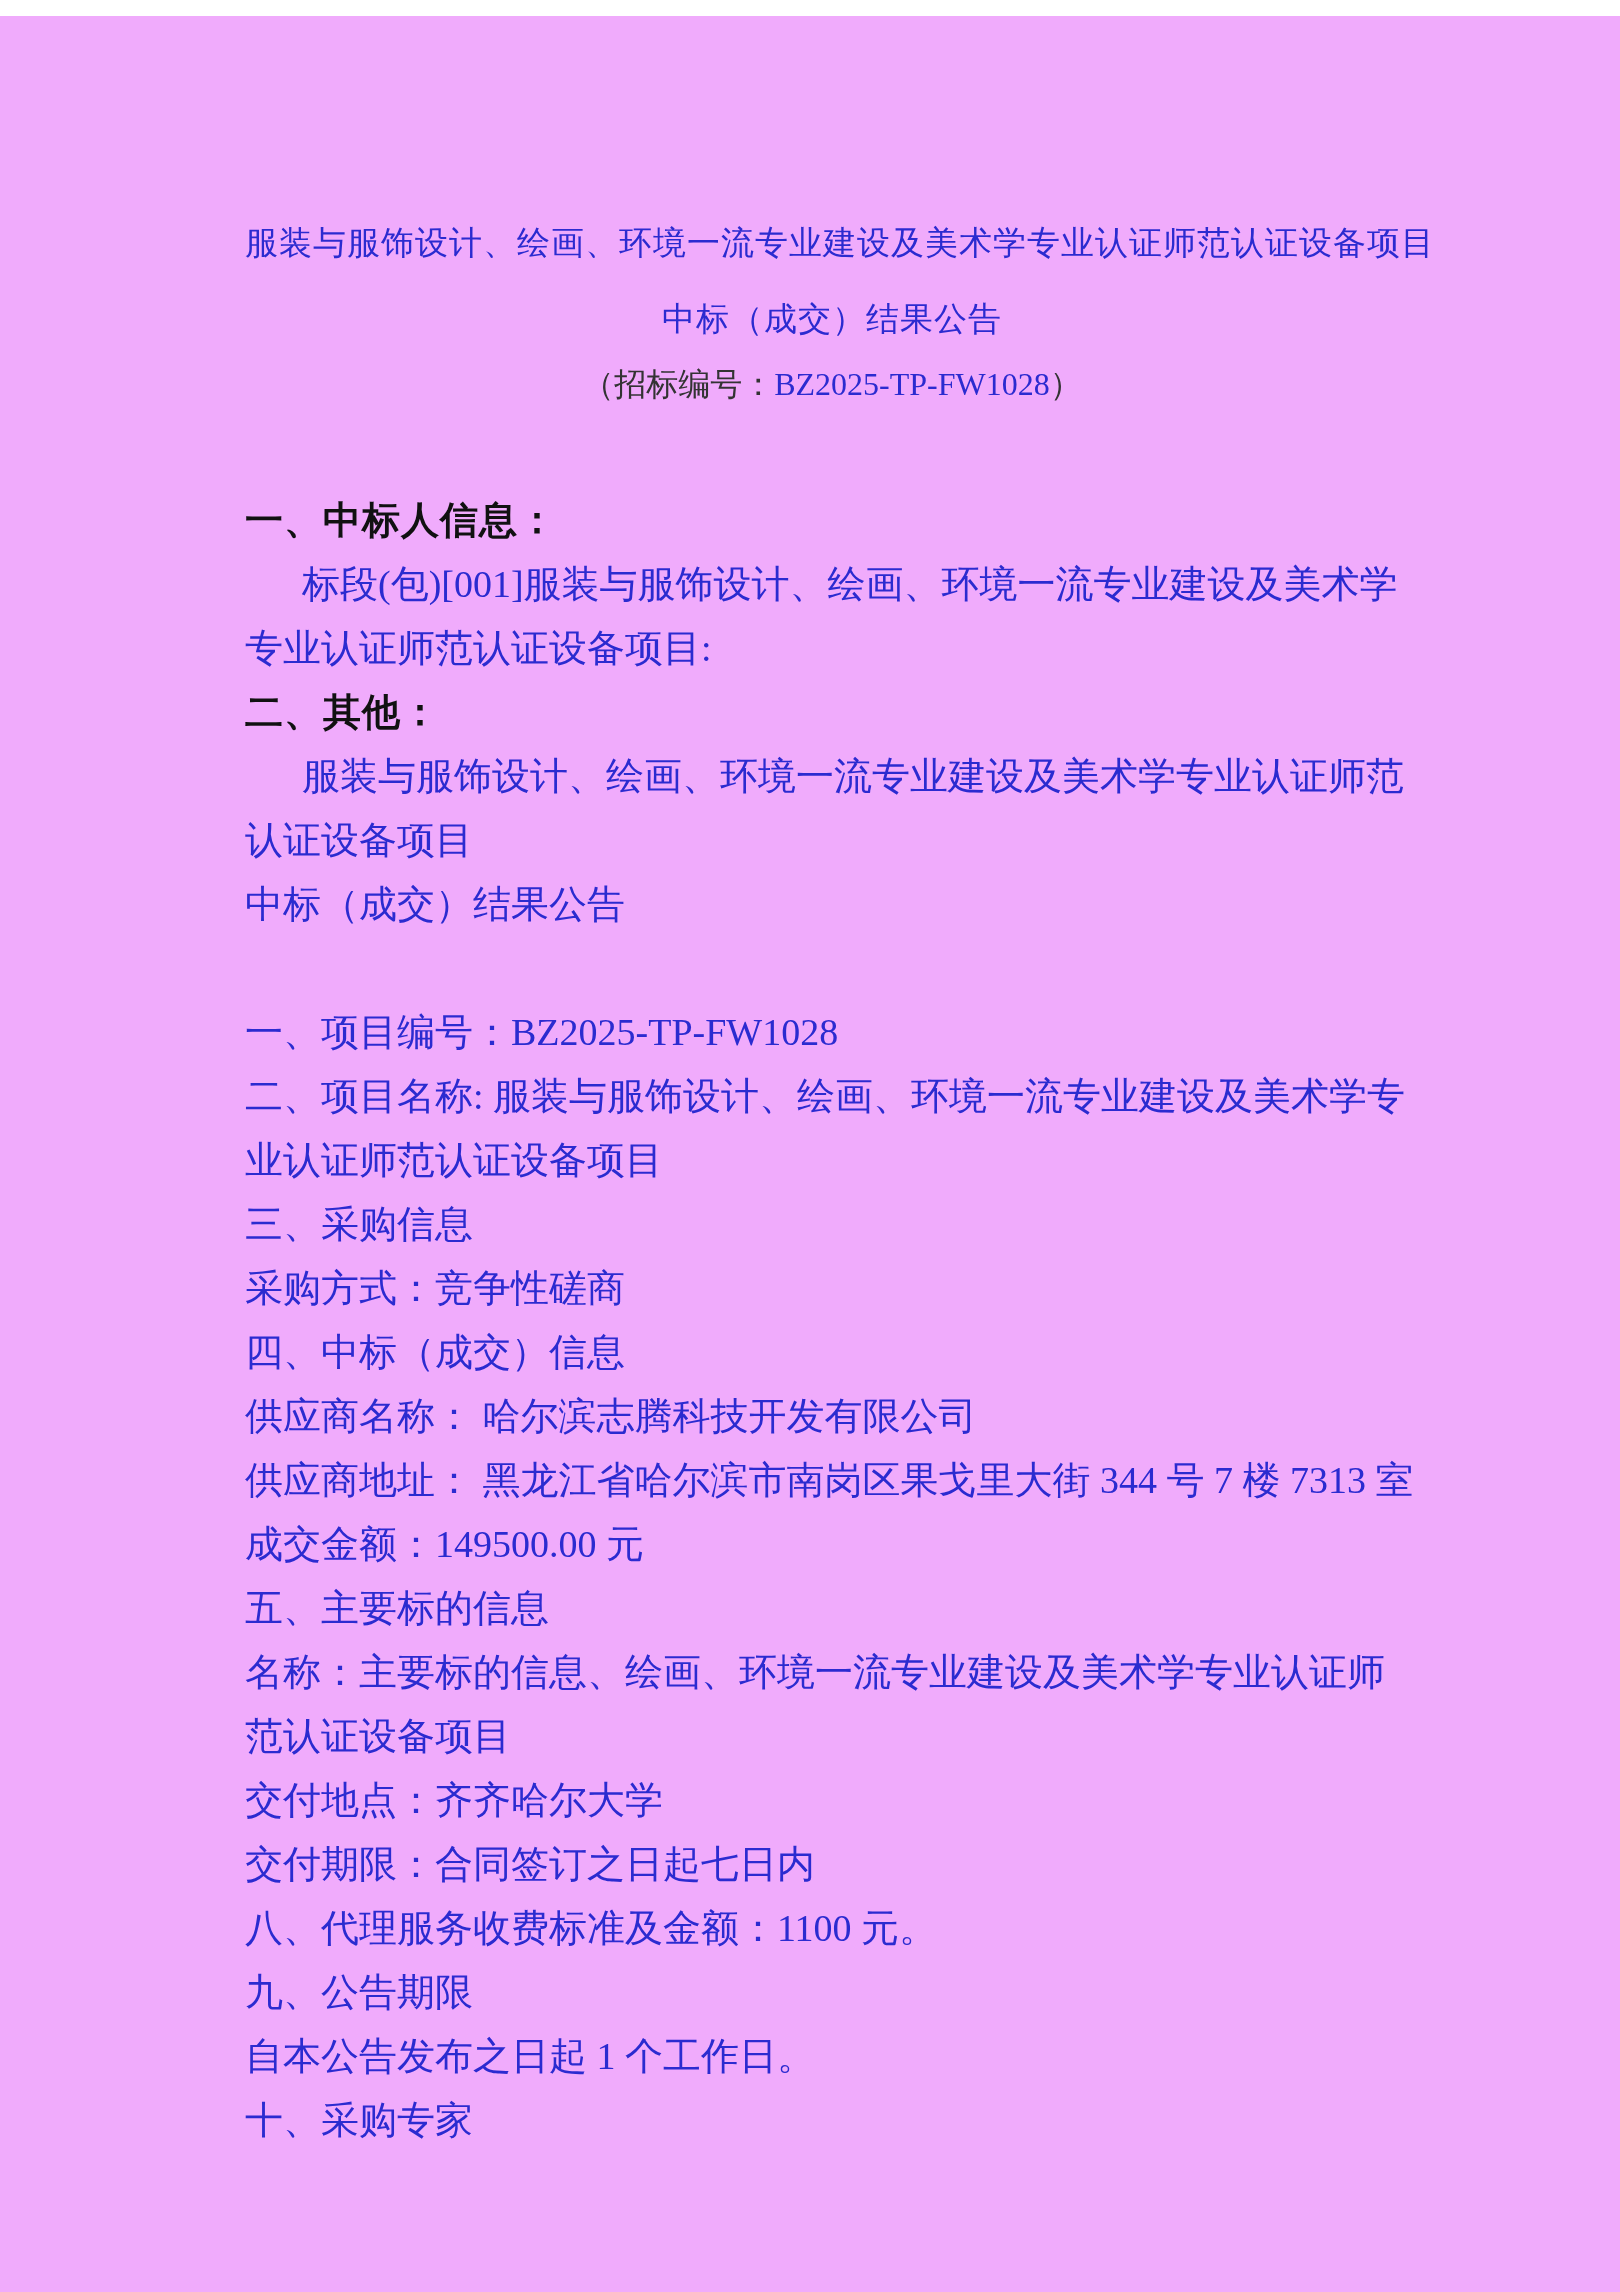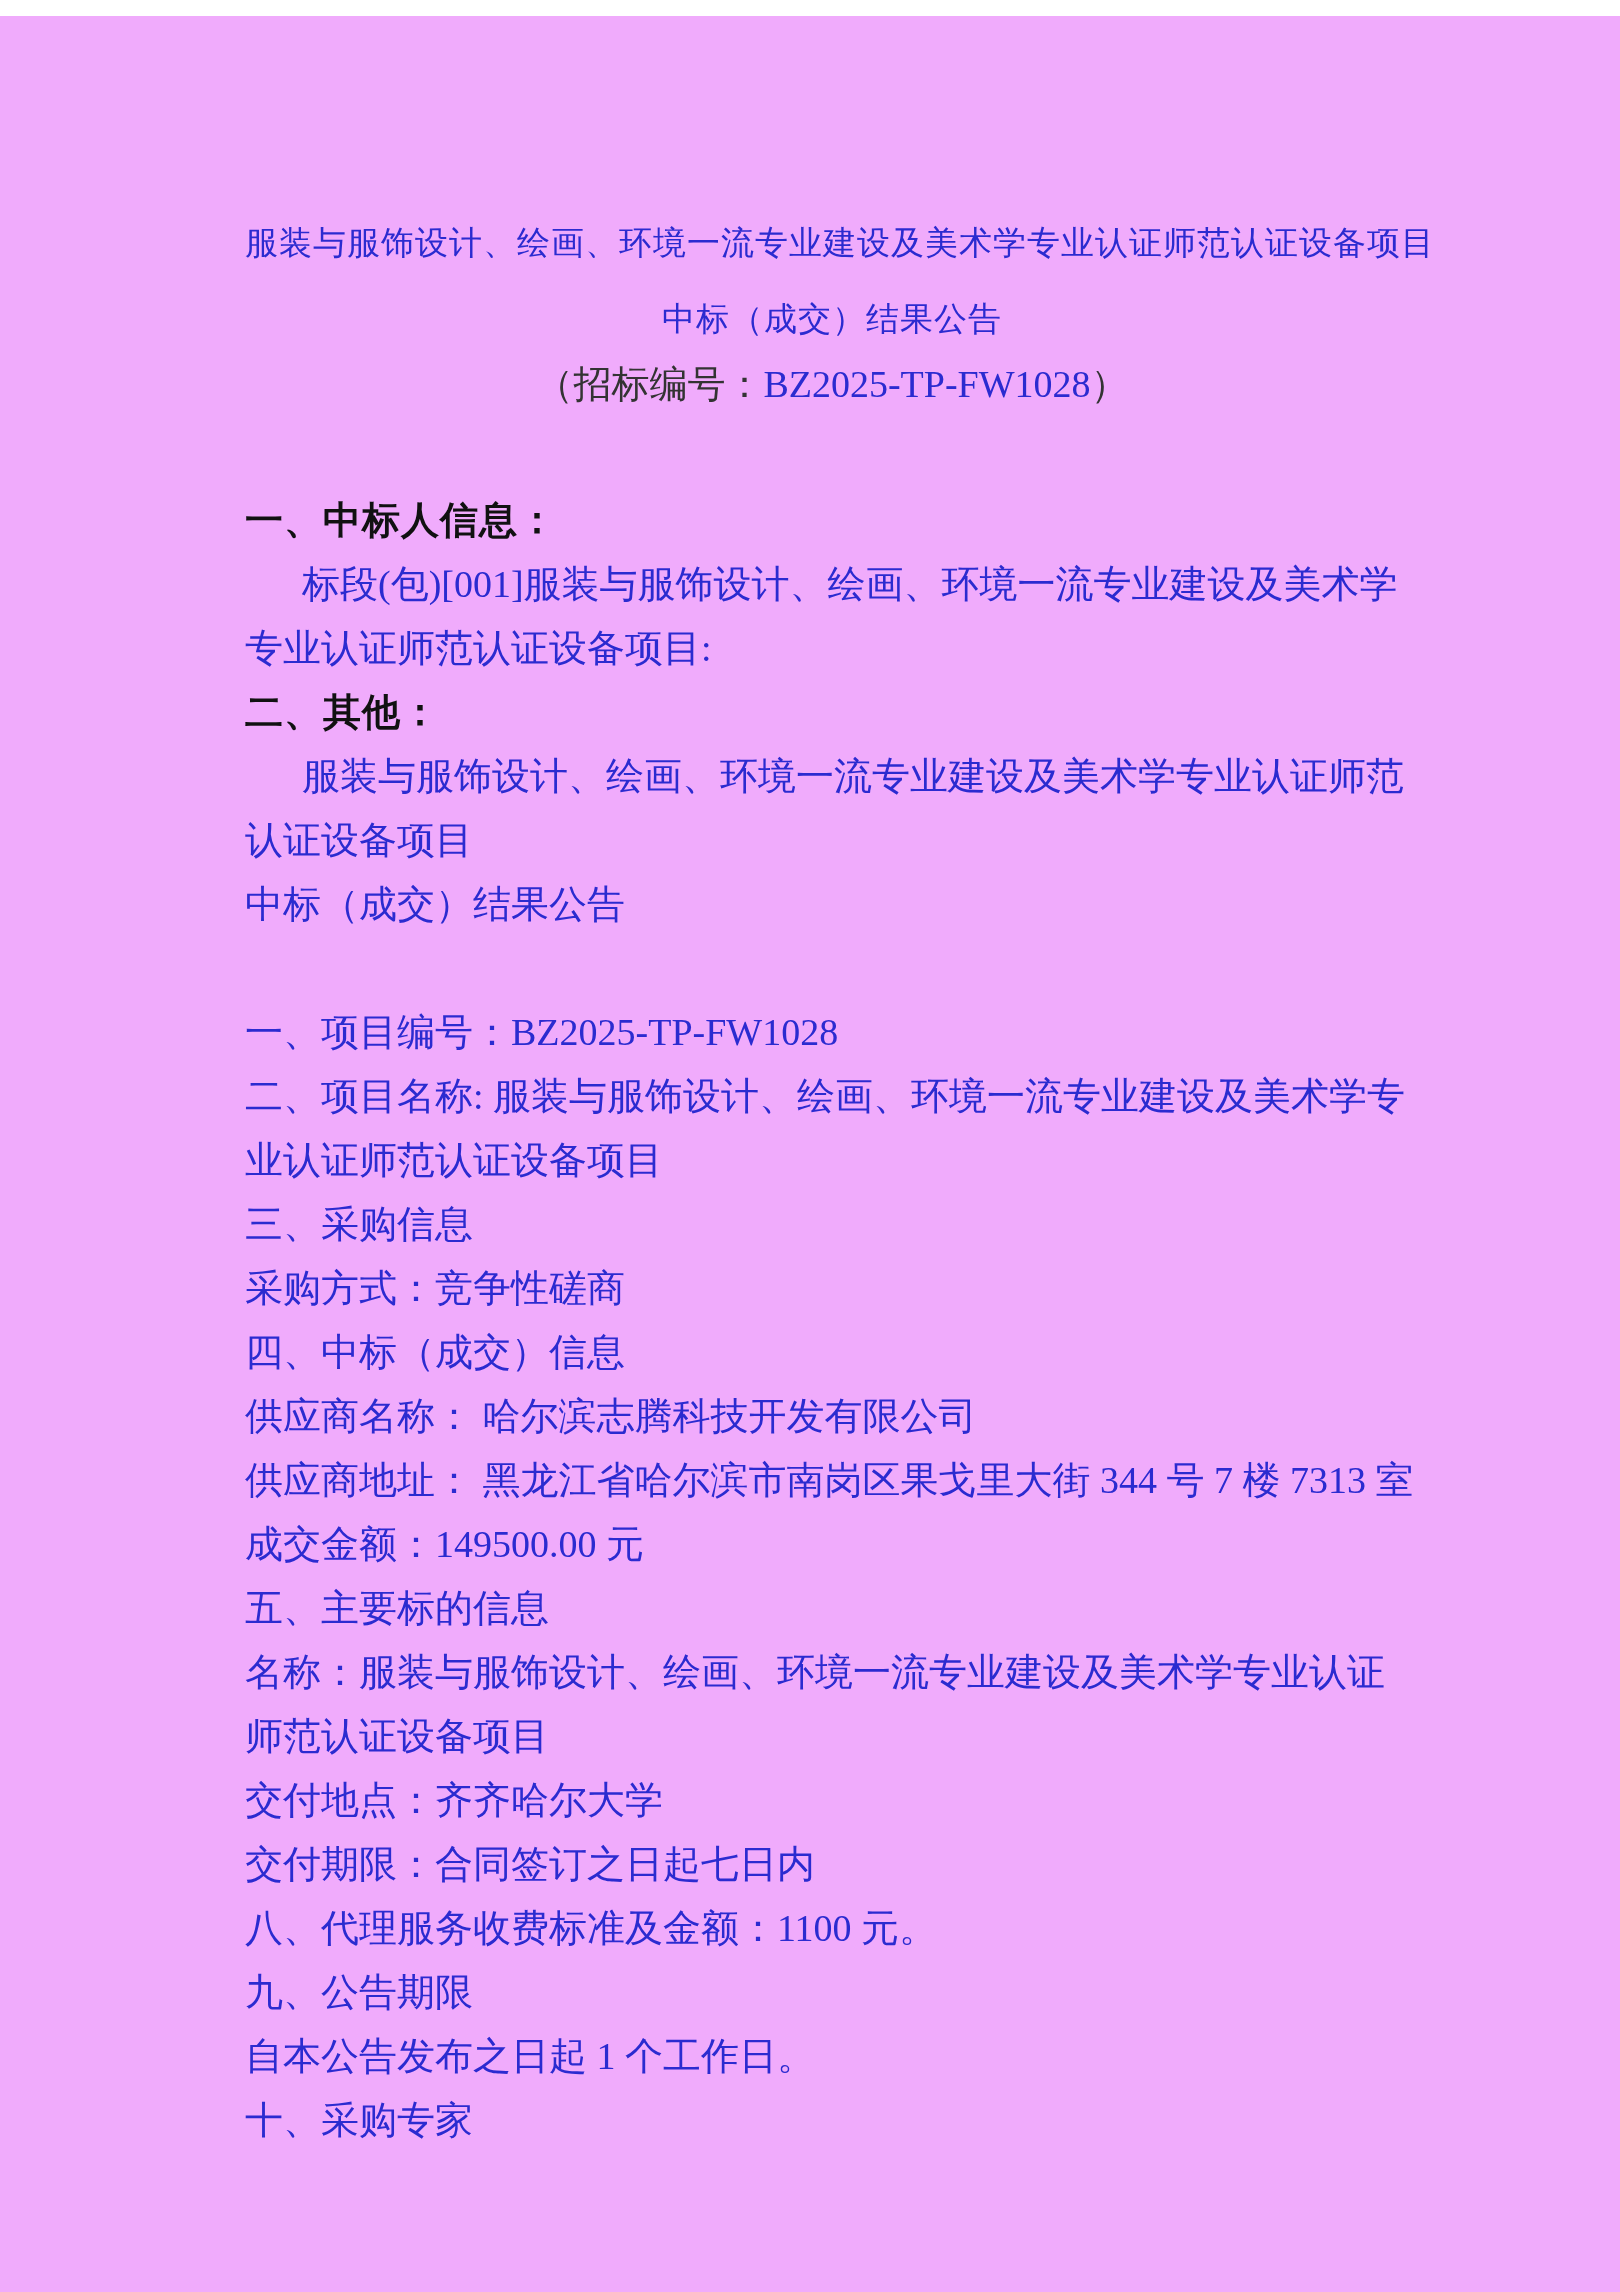--- a/index.html
+++ b/index.html
@@ -31,21 +31,21 @@
     letter-spacing:1px;
     white-space:nowrap;
   }
   .title-line2{
     font-size:33px;
     line-height:74px;
     color:var(--blue);
     letter-spacing:1px;
   }
   .subtitle{
-    font-size:38px;
+    font-size:32px;
     line-height:57px;
     color:var(--subtitle-gray);
     font-family:Liberation Serif, serif;
   }
   .subtitle .code{ color:var(--blue); }
   
   .doc-body{
     margin-top:75px;
     font-size:38px;
     line-height:64px;
@@ -79,21 +79,21 @@
       <div class="para">中标（成交）结果公告</div>
       <div class="para gap-before">一、项目编号：BZ2025-TP-FW1028</div>
       <div class="para">二、项目名称: 服装与服饰设计、绘画、环境一流专业建设及美术学专业认证师范认证设备项目</div>
       <div class="para">三、采购信息</div>
       <div class="para">采购方式：竞争性磋商</div>
       <div class="para">四、中标（成交）信息</div>
       <div class="para">供应商名称： 哈尔滨志腾科技开发有限公司</div>
       <div class="para">供应商地址： 黑龙江省哈尔滨市南岗区果戈里大街 344 号 7 楼 7313 室</div>
       <div class="para">成交金额：149500.00 元</div>
       <div class="para">五、主要标的信息</div>
-      <div class="para">名称：服装与服饰设计、绘画、环境一流专业建设及美术学专业认证师范认证设备项目</div>
+      <div class="para">名称：主要标的信息、绘画、环境一流专业建设及美术学专业认证师范认证设备项目</div>
       <div class="para">交付地点：齐齐哈尔大学</div>
       <div class="para">交付期限：合同签订之日起七日内</div>
       <div class="para">八、代理服务收费标准及金额：1100 元。</div>
       <div class="para">九、公告期限</div>
       <div class="para">自本公告发布之日起 1 个工作日。</div>
       <div class="para">十、采购专家</div>
     </div>
 
 </div>
 

